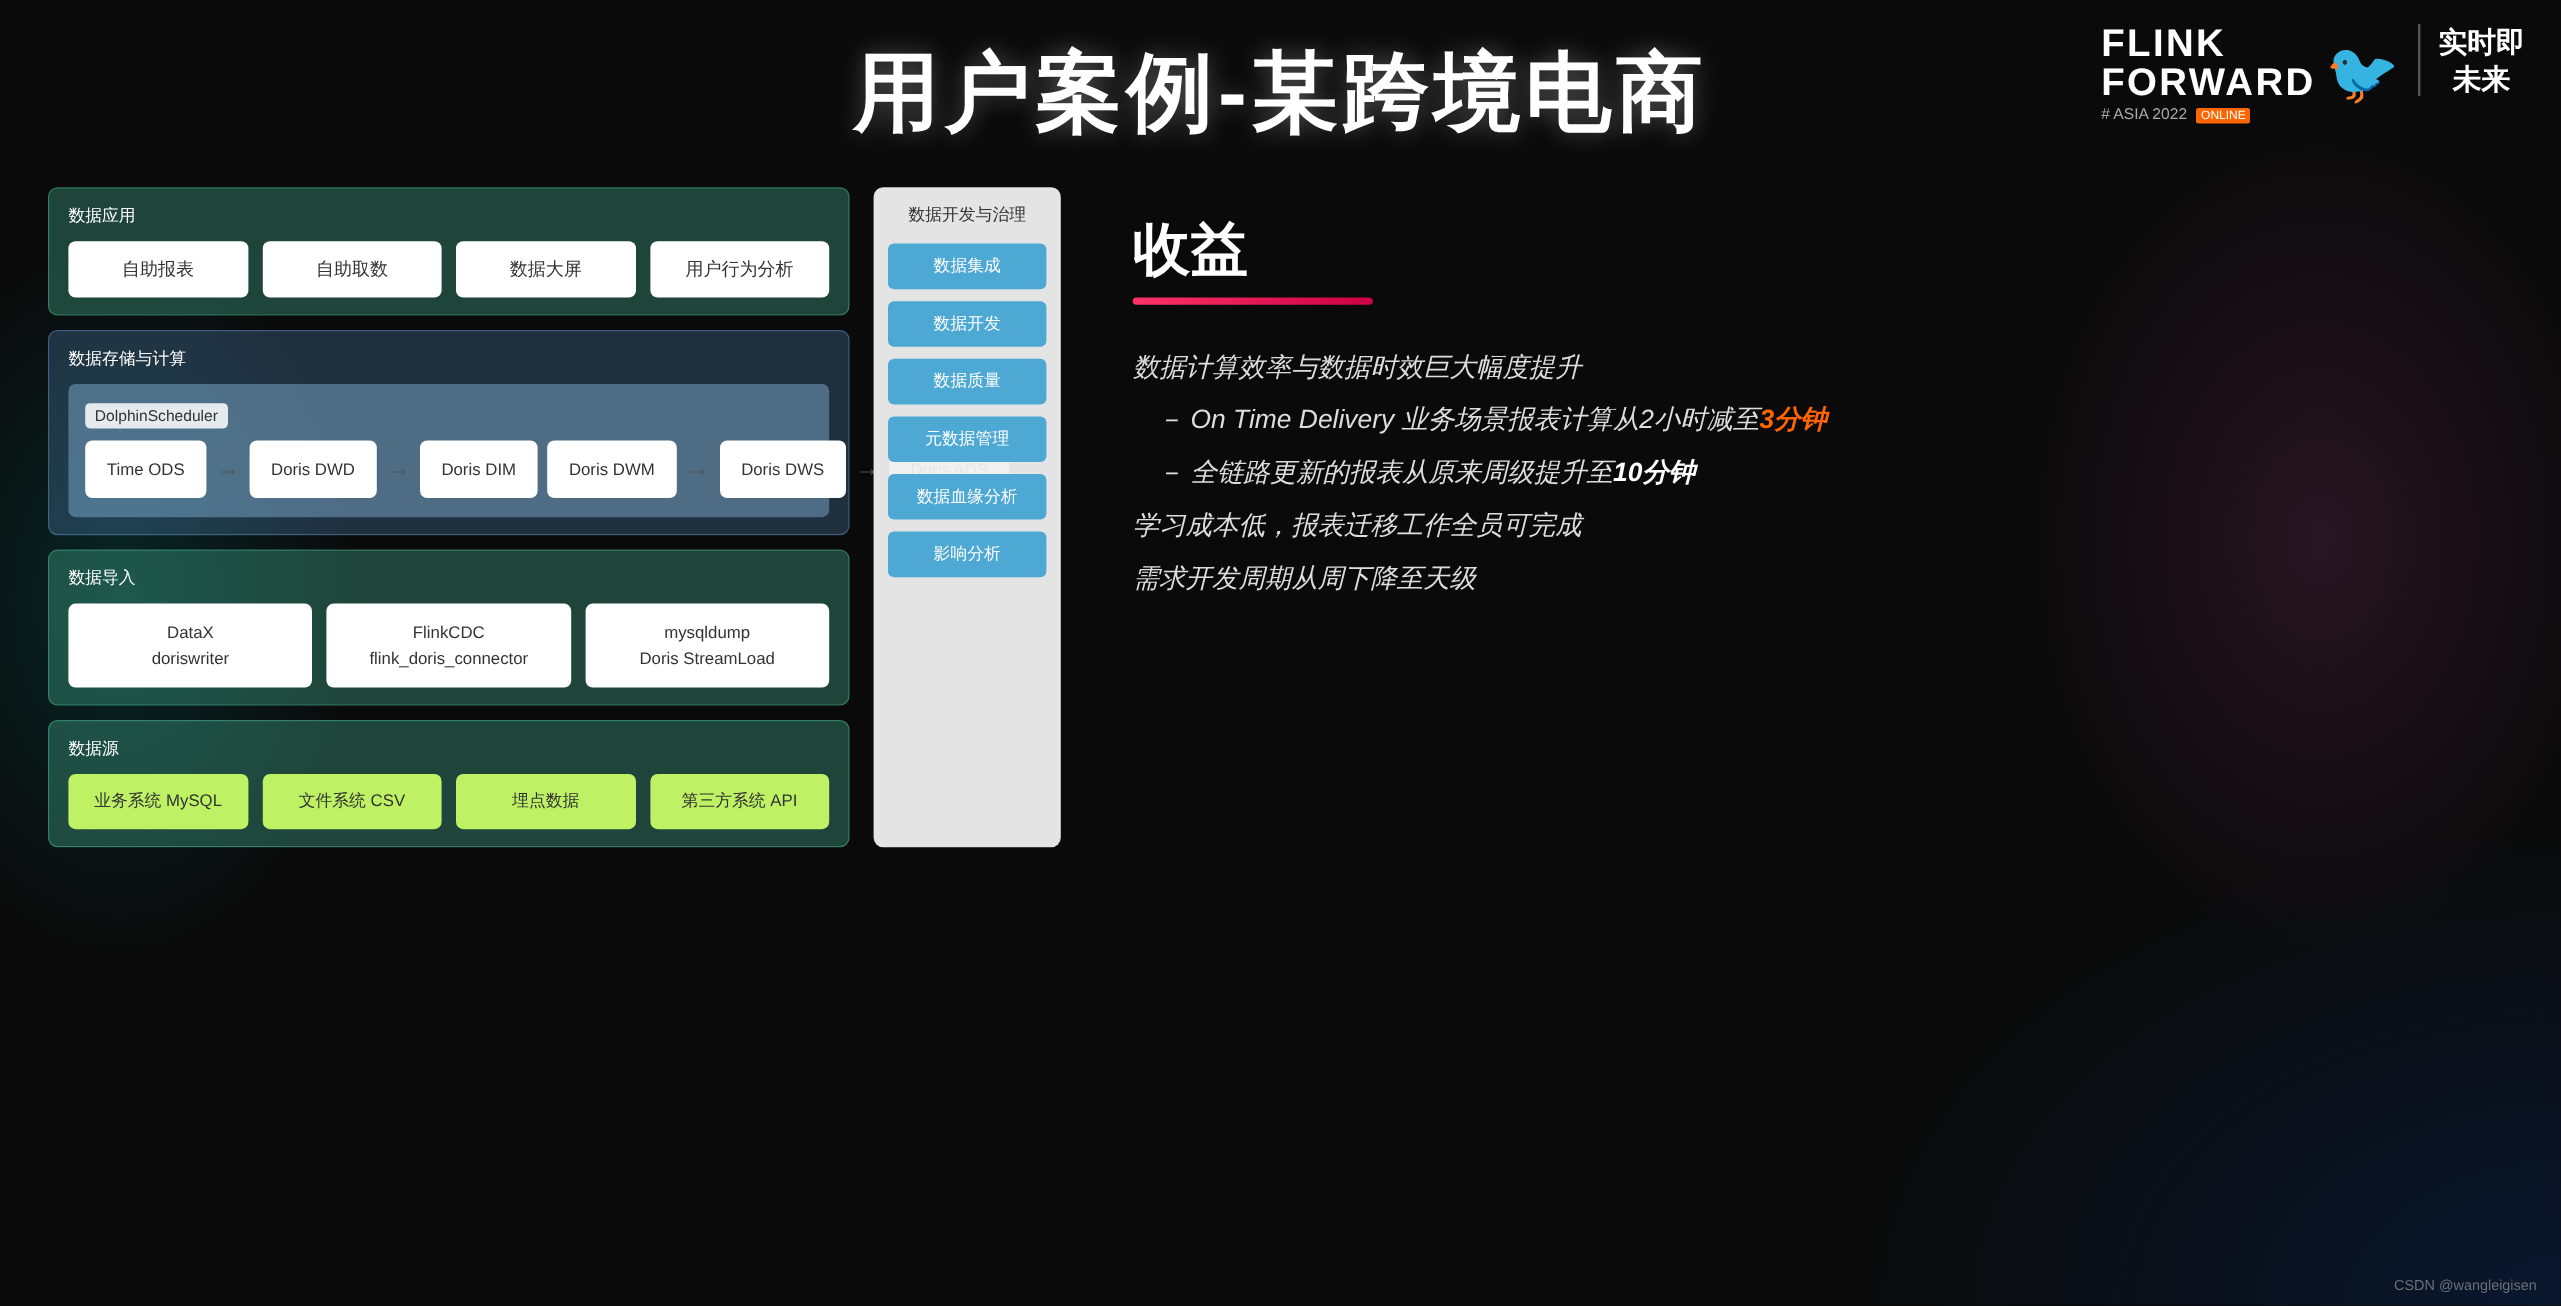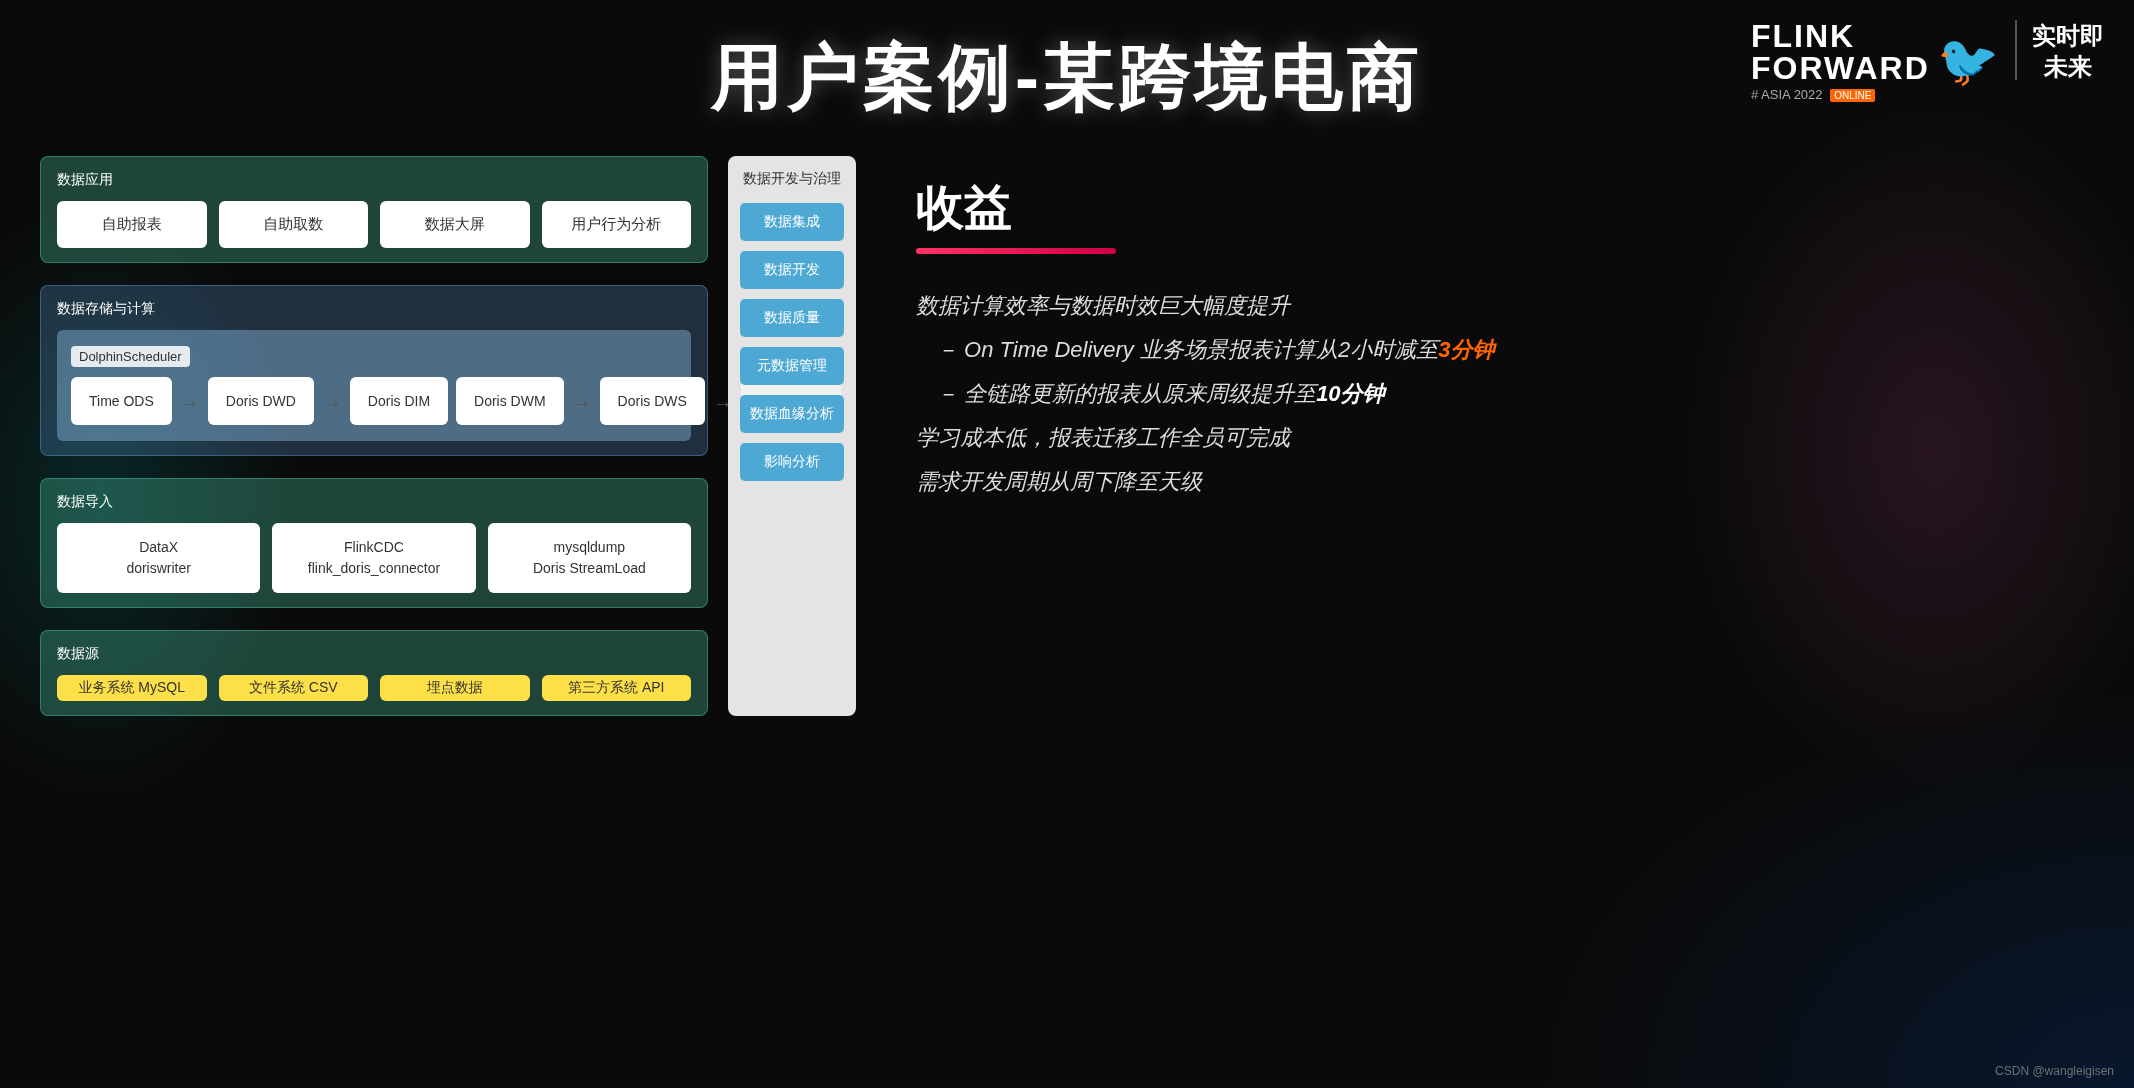--- a/index.html
+++ b/index.html
@@ -120,21 +120,21 @@
       gap: 20px;
       position: relative;
       z-index: 10;
     }
 
     
     .left-panel {
       width: 668px;
       display: flex;
       flex-direction: column;
-      gap: 22px;
+      gap: 12px;
     }
 
     
     .section {
       border-radius: 8px;
       padding: 14px 16px;
     }
     .section-label {
       font-size: 14px;
       color: #ffffff;
@@ -231,33 +231,33 @@
     
     .section-datasource {
       background: rgba(72, 180, 150, 0.35);
       border: 1px solid rgba(72, 180, 150, 0.5);
     }
     .datasource-items {
       display: flex;
       gap: 12px;
     }
     .datasource-item {
-      background: #fde047;
+      background: #bef264;
       border-radius: 6px;
-      padding: 4px 20px;
+      padding: 14px 20px;
       text-align: center;
       font-size: 14px;
       color: #333;
       font-weight: 500;
       flex: 1;
     }
 
     
     .middle-panel {
-      width: 128px;
+      width: 156px;
       background: rgba(240, 240, 240, 0.95);
       border-radius: 8px;
       padding: 14px 12px;
       display: flex;
       flex-direction: column;
       gap: 10px;
     }
     .middle-title {
       font-size: 14px;
       color: #333;

